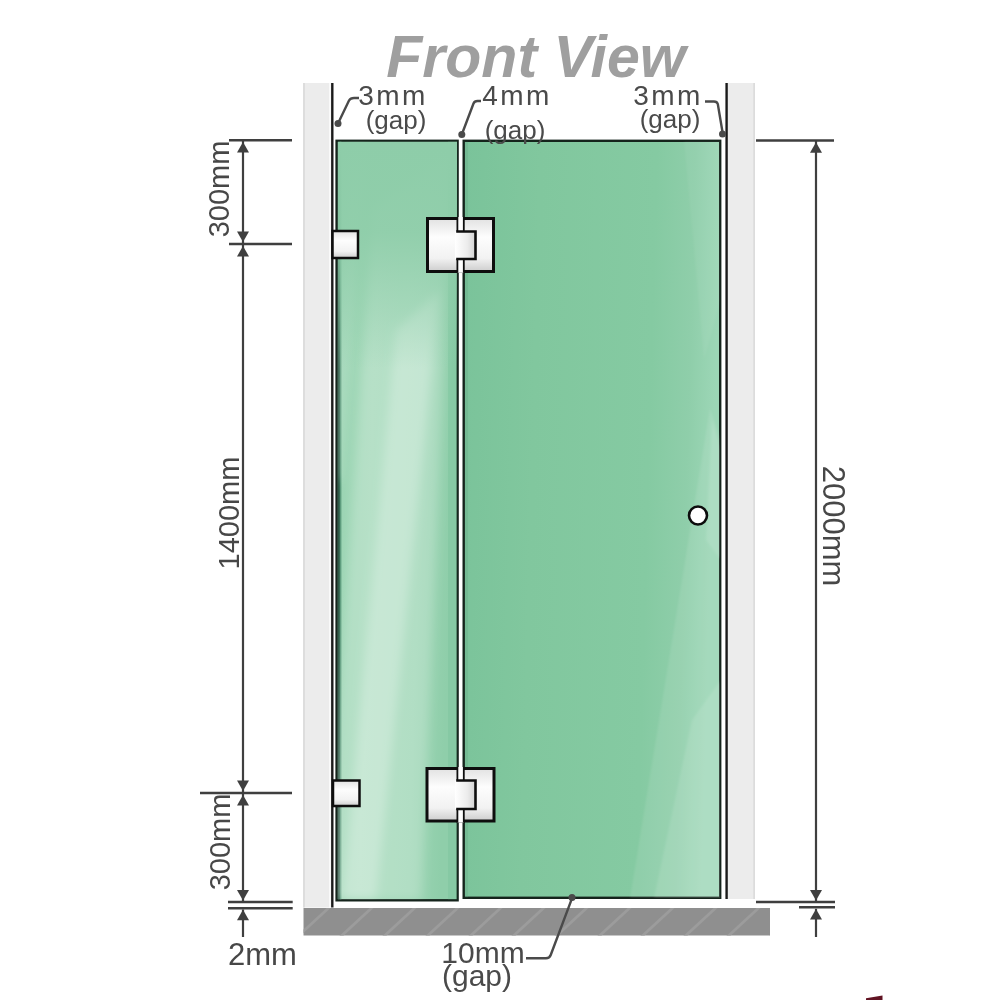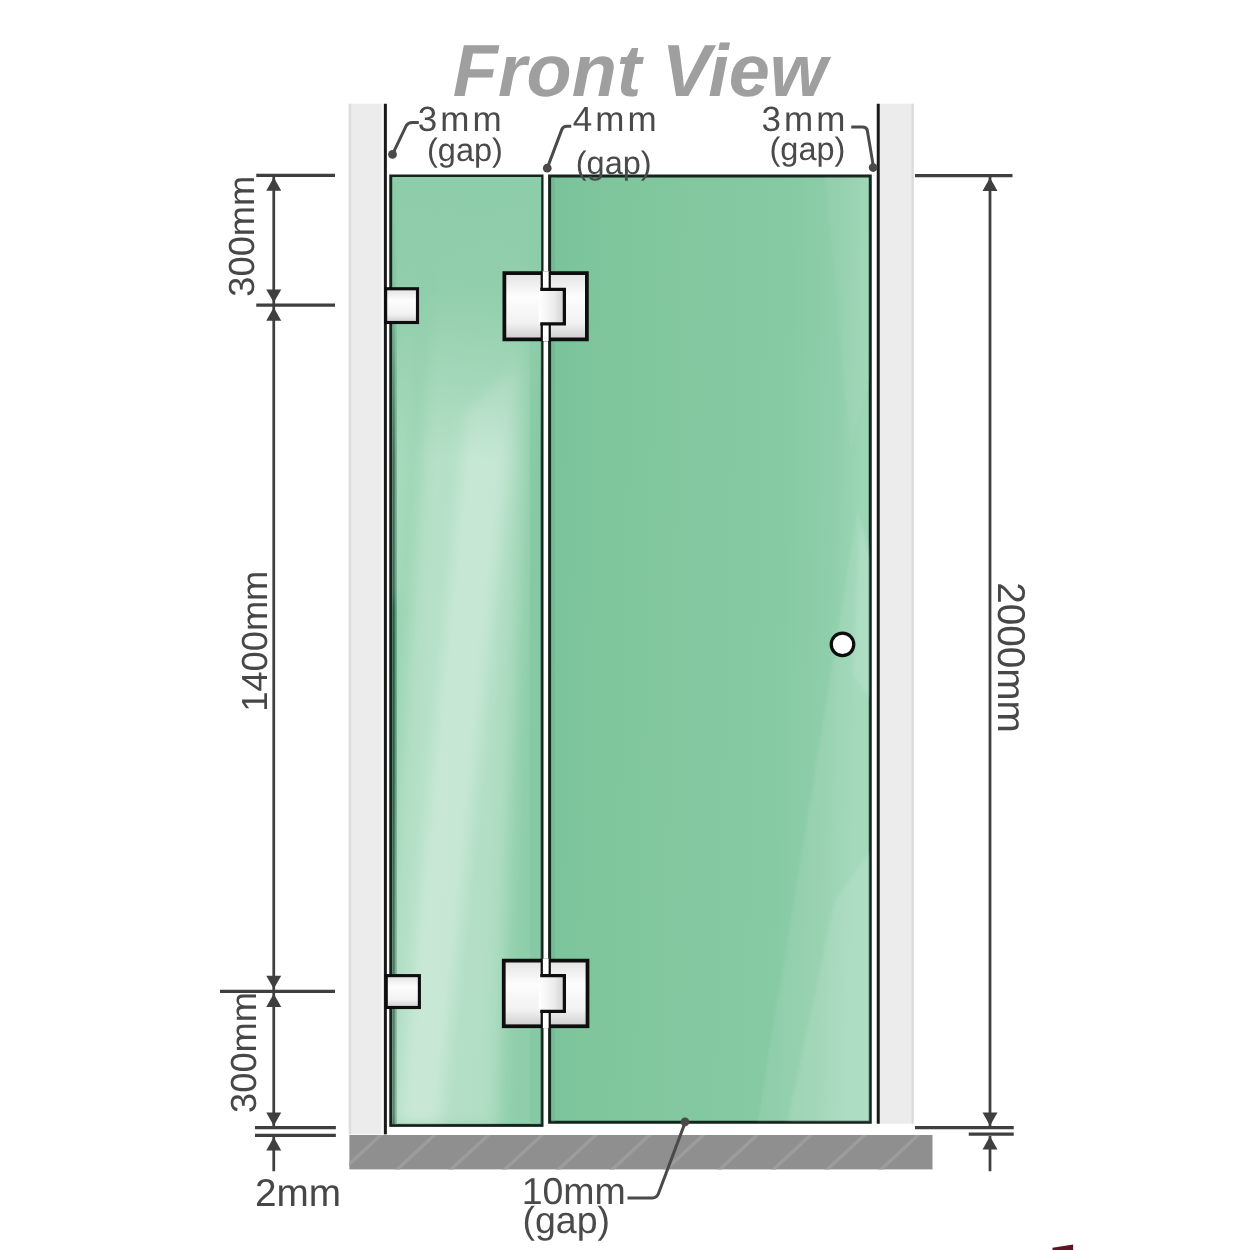--- a/index.html
+++ b/index.html
@@ -1,17 +1,17 @@
 <!DOCTYPE html>
 <html><head>
 <meta charset="utf-8">
 <style>
   html,body{margin:0;padding:0;background:#ffffff;}
   #stage{position:relative;width:896px;height:1000px;background:#7dd3fc;overflow:hidden;
-         font-family:"Liberation Sans", sans-serif;}
+         font-family:"Liberation Sans", sans-serif;margin-left:24px;}
   svg{position:absolute;left:0;top:0;}
   text{font-family:"Liberation Sans", sans-serif;}
 </style>
 </head>
 <body>
 <div id="stage">
 <svg width="1000" height="1000" viewBox="0 0 1000 1000">
   <defs>
 
     <linearGradient id="glassL" x1="0" y1="0" x2="1" y2="0.18">

